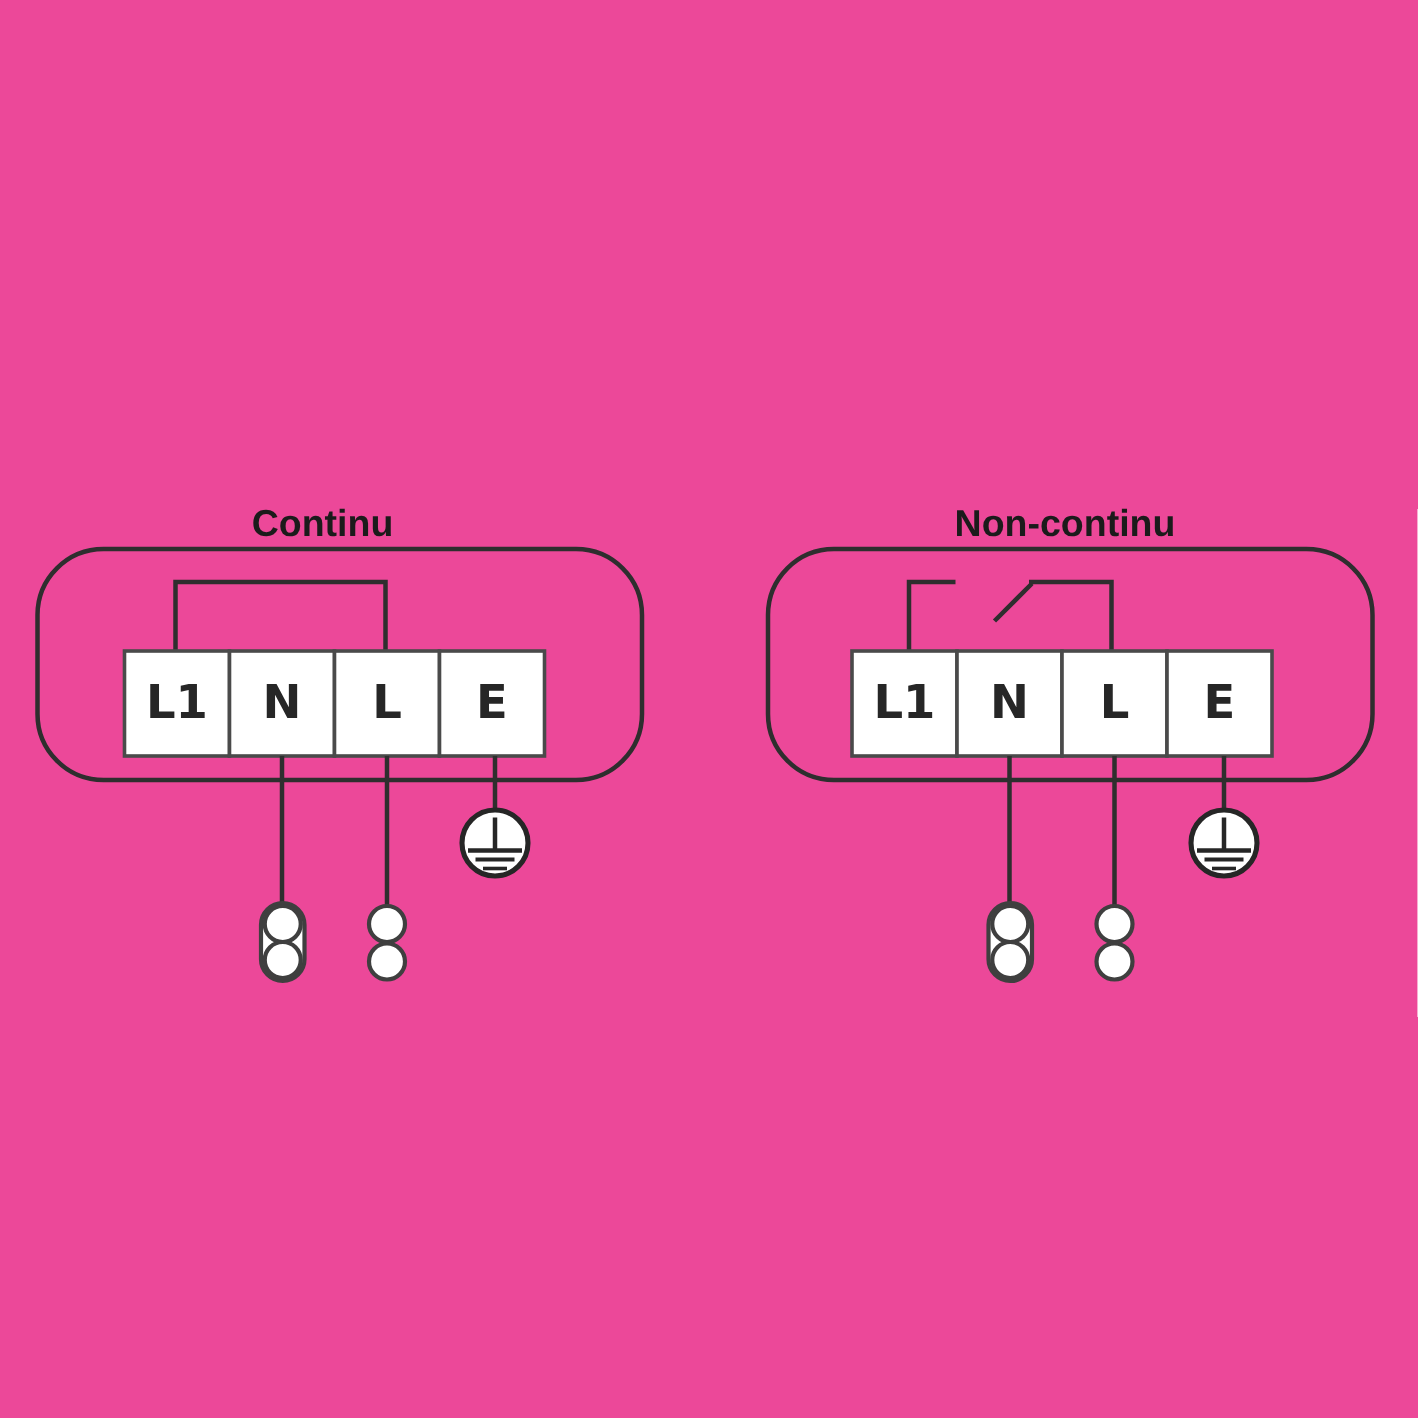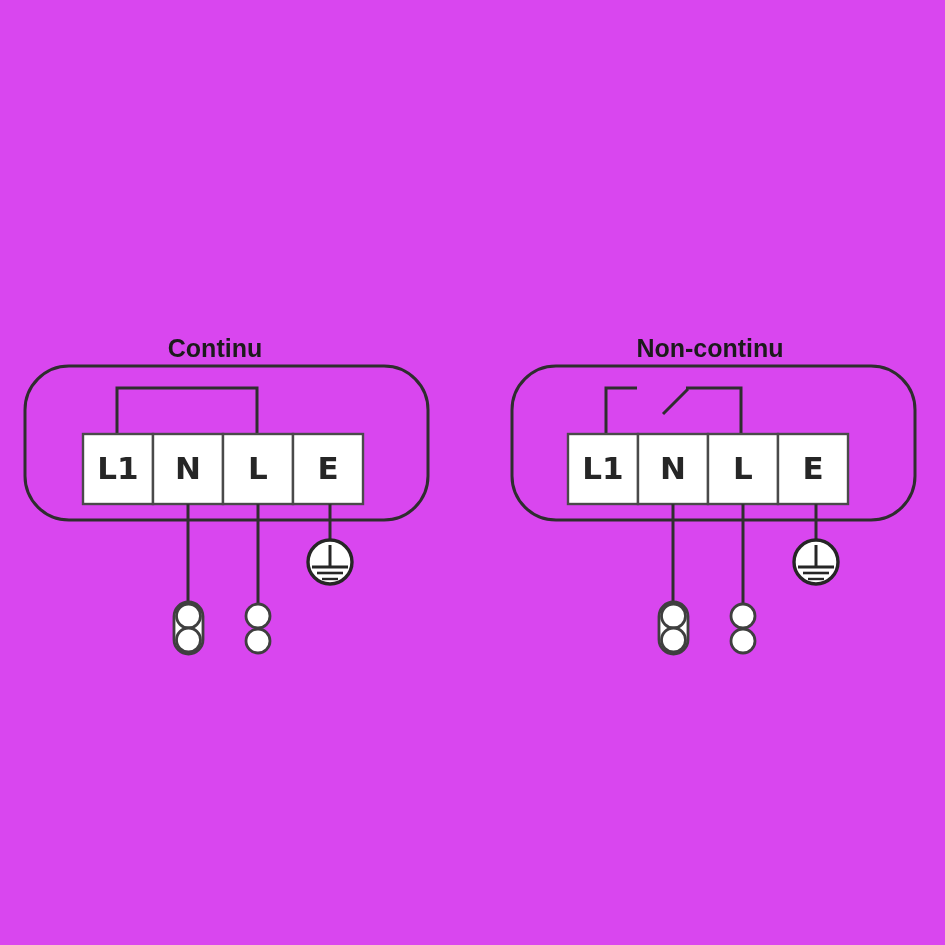--- a/index.html
+++ b/index.html
@@ -11,21 +11,21 @@
   body {
     width: 945px;
     height: 945px;
     overflow: hidden;
     font-family: "Liberation Sans", sans-serif;
   }
   #canvas {
     position: relative;
     width: 945px;
     height: 945px;
-    background: #d946ef;
+    background: #ec4899;
   }
   svg.diagram-svg {
     position: absolute;
     top: 0;
     left: 0;
     width: 945px;
     height: 945px;
     display: block;
   }
   .stroke-main {

